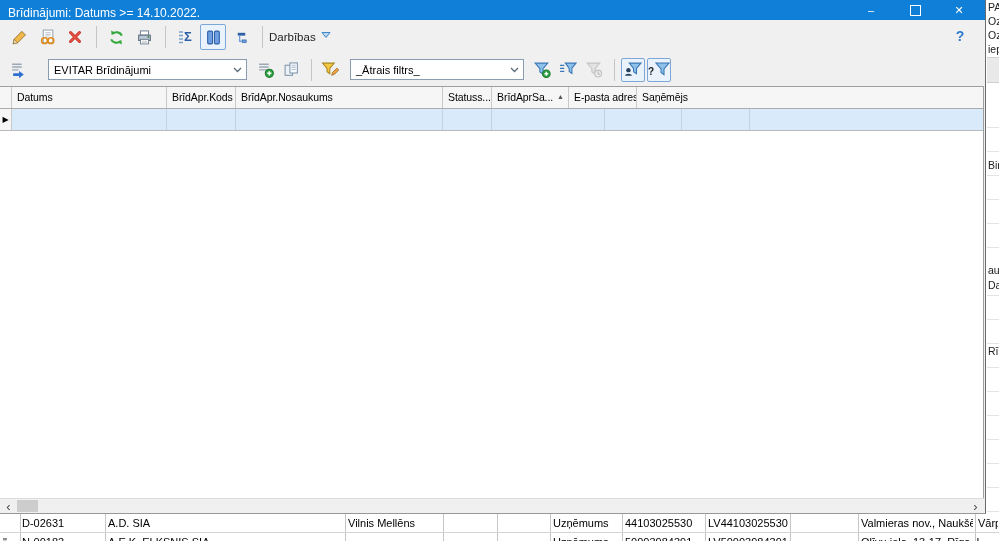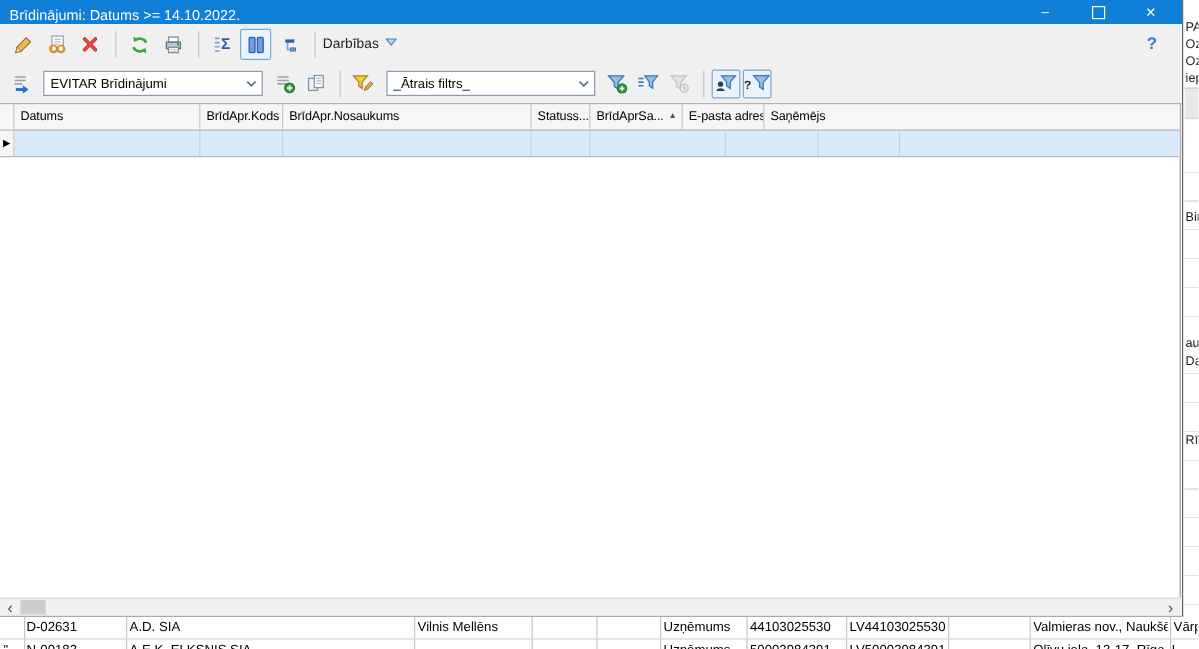--- a/index.html
+++ b/index.html
@@ -1,20 +1,20 @@
 <!DOCTYPE html>
 <html><head>
 <meta charset="utf-8">
 <style>
   html,body{margin:0;padding:0}
   .screen{position:relative;width:999px;height:541px;background:#fff;overflow:hidden;
           font-family:"Liberation Sans","DejaVu Sans",sans-serif;font-size:11px;color:#000}
 
   
-  .strip{position:absolute;left:987px;top:16px;width:12px;height:514px;background:#fff;overflow:hidden}
+  .strip{position:absolute;left:987px;top:0;width:12px;height:514px;background:#fff;overflow:hidden}
   .strip .lines{position:absolute;left:0;top:104px;width:12px;height:410px;
                 background:repeating-linear-gradient(#fff 0 23px,#e3e3e3 23px 24px)}
   .frag{position:absolute;left:1px;white-space:nowrap;font-size:10.5px;color:#222}
   .ebox{position:absolute;left:0;top:57px;width:12px;height:24px;background:#e9e9e9;
         border-top:1px solid #cfcfcf;border-bottom:1px solid #cfcfcf}
 
   .bgrid{position:absolute;left:0;top:514px;width:999px;height:27px;background:#fff;overflow:hidden}
   .bv{position:absolute;top:0;bottom:0;width:1px;background:#c6c6c6}
   .bhr{position:absolute;left:0;top:18px;width:999px;height:1px;background:#d4d4d4}
   .bc{position:absolute;top:2px;height:15px;line-height:15px;white-space:nowrap;overflow:hidden;font-size:11px}
@@ -37,21 +37,21 @@
   .tbtn.pressed{border-color:#7da7d9;background:#eaf3fc}
   .tbtn.disabled svg{opacity:.55;filter:grayscale(1)}
   .tsep{width:1px;height:22px;background:#c6c6c6;margin:0 6px;flex:none}
   .darb{display:flex;align-items:flex-start;gap:5px;color:#222;font-size:11.5px}
   .helpbtn{position:absolute;right:14px;top:5px;width:22px;height:22px;display:flex;align-items:center;
            justify-content:center;color:#2f7bd0;font-weight:bold;font-size:14px}
 
   .combo{height:21px;background:#fff;border:1px solid #8a9cb2;display:flex;align-items:center;
          padding:0 18px 0 5px;position:relative;box-sizing:border-box;flex:none;white-space:nowrap}
   .combo .arr{position:absolute;right:4px;top:7px}
-  .combo1{width:183px;margin-left:4px;margin-right:6px}
+  .combo1{width:199px;margin-left:16px;margin-right:6px}
   .combo2{width:174px;margin:0 6px}
 
   
   .grid{position:absolute;left:0;top:86px;width:984px;height:412px;background:#fff;box-sizing:border-box;
         border-top:1px solid #9f9f9f;border-right:1px solid #9f9f9f}
   .ghead{display:flex;height:21px;background:#f6f6f7;border-bottom:1px solid #ababab}
   .gh{box-sizing:border-box;border-right:1px solid #c9c9c9;padding:4px 19px 0 5px;white-space:nowrap;
       overflow:hidden;font-size:10.5px;letter-spacing:-0.1px}
   .gh.last{border-right:none;flex:1}
   .gh.sorted{display:flex;justify-content:center;padding-right:4px}

